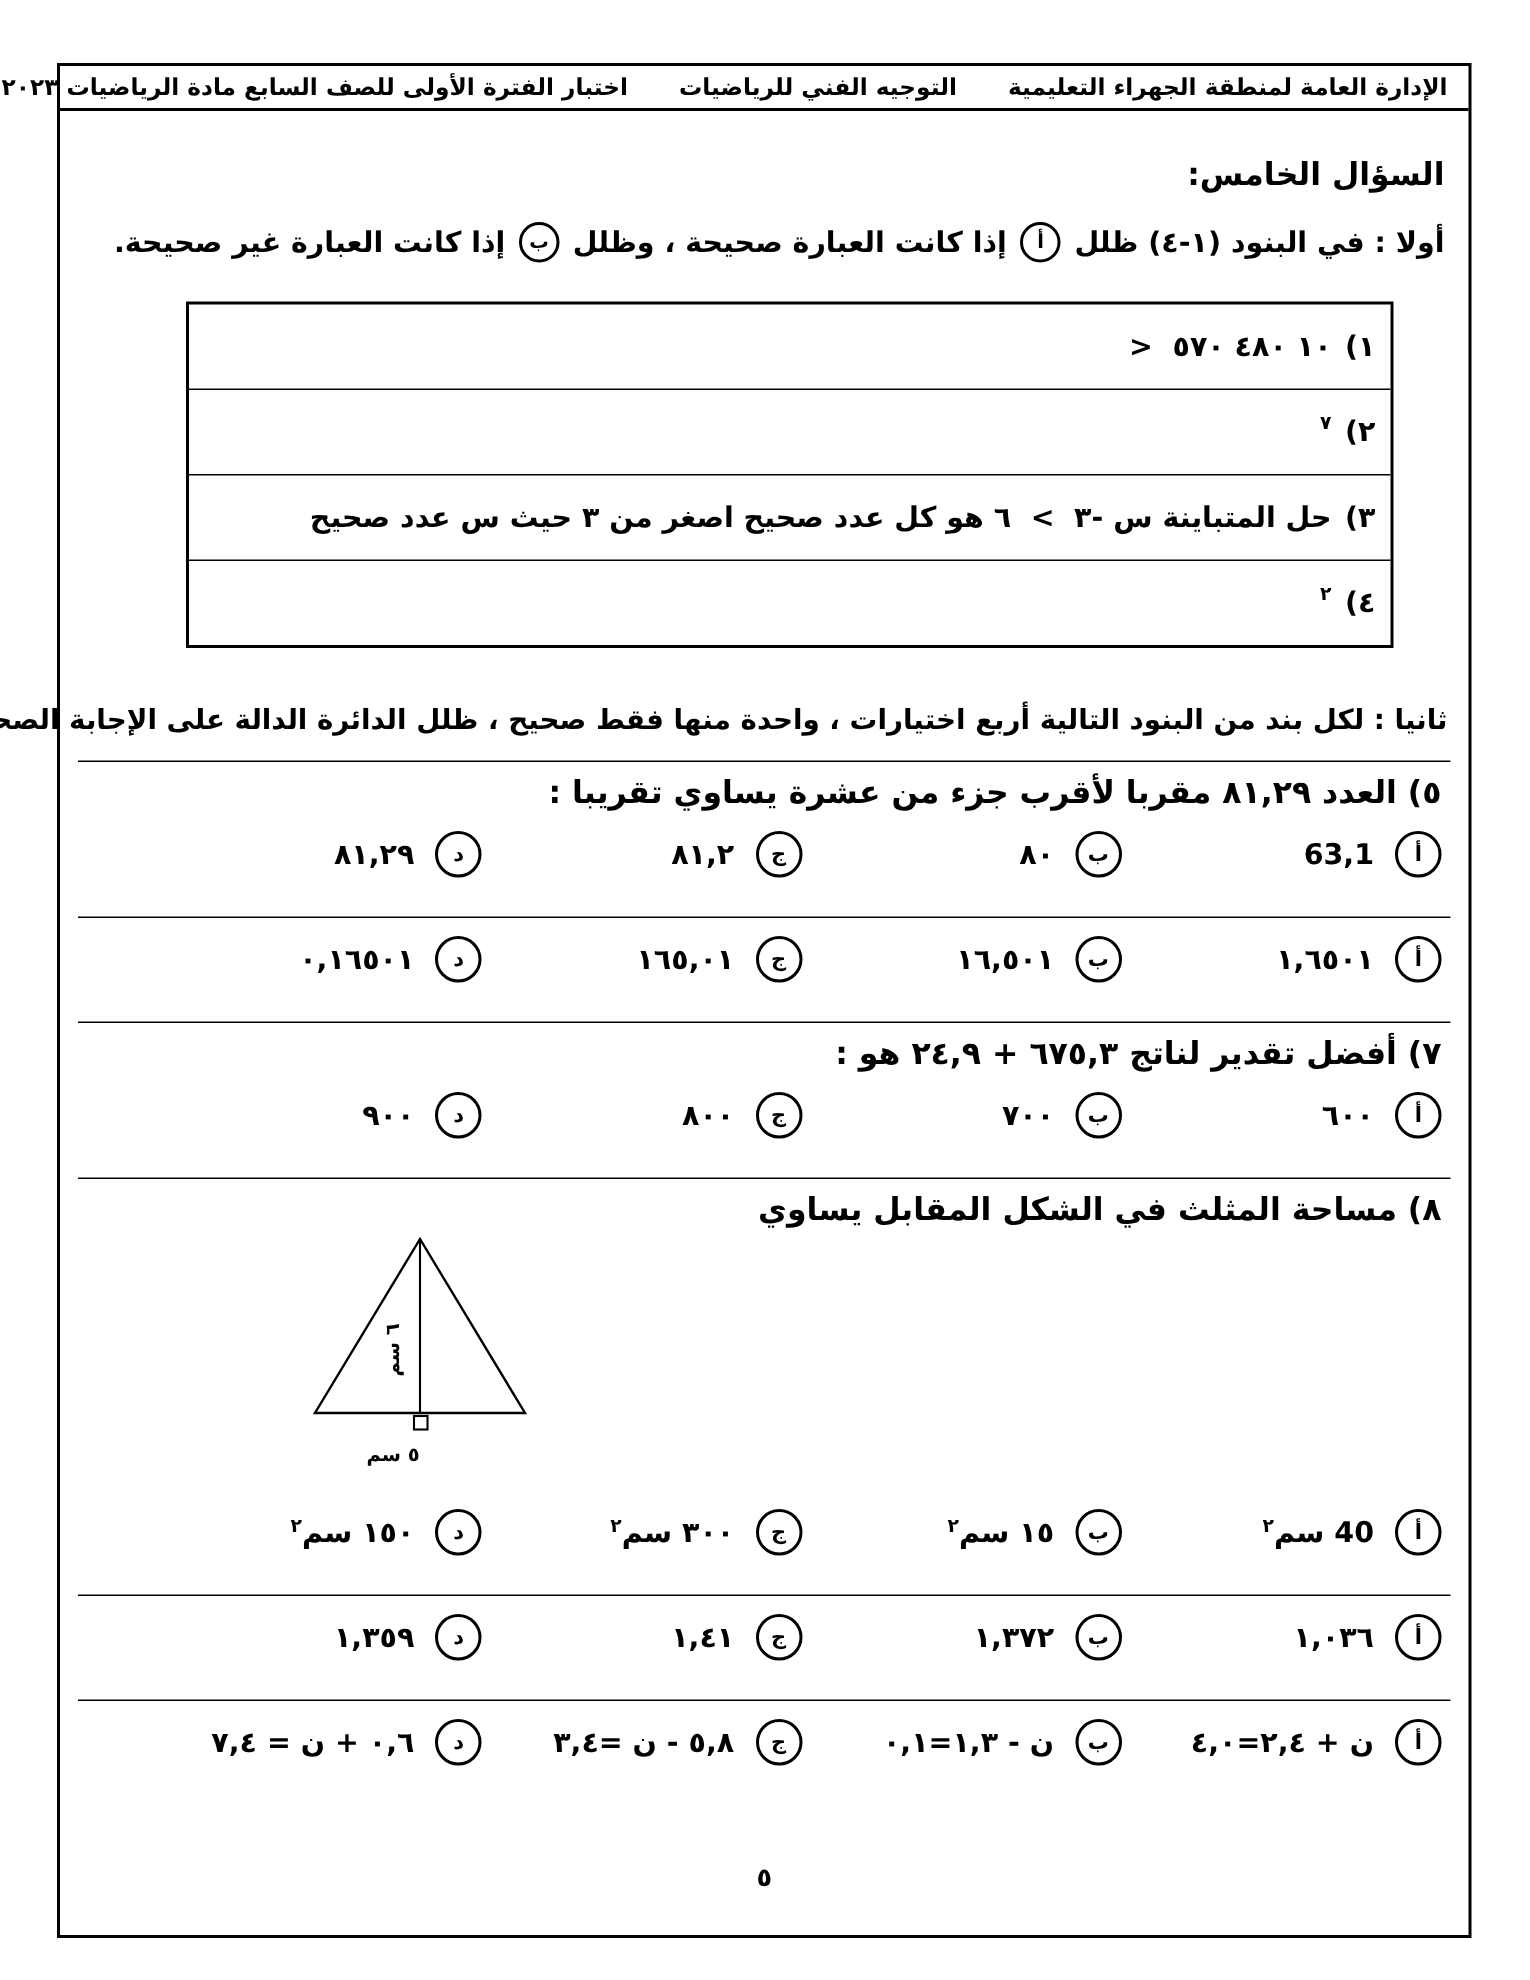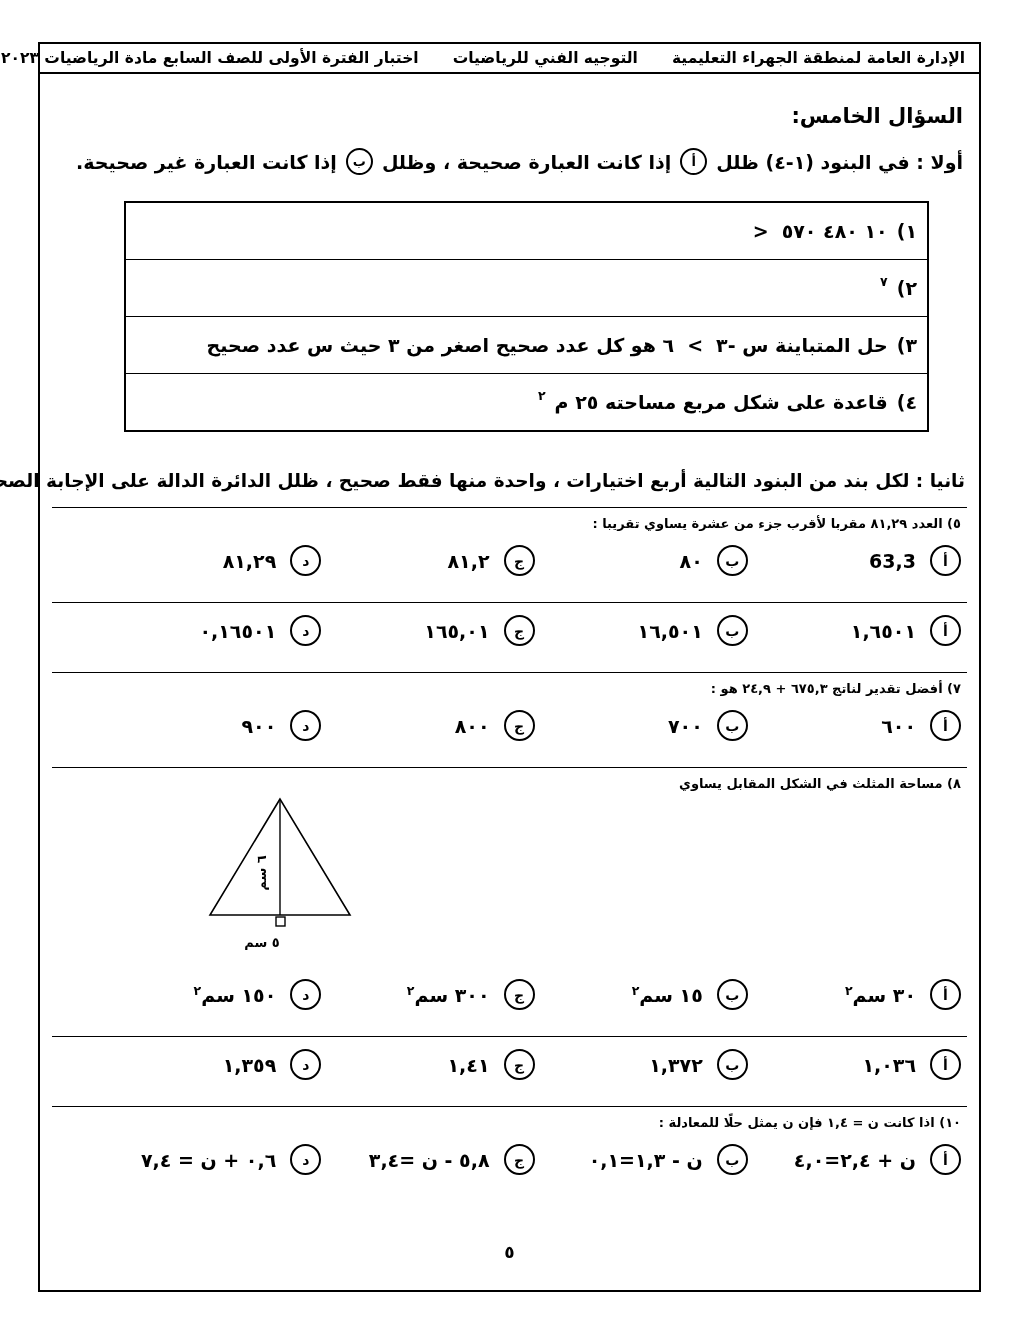--- a/index.html
+++ b/index.html
@@ -26,21 +26,21 @@
   .tf-table{margin:26px 38px 0 72px;border:2.5px solid #000;}
   .tf-row{
     height:56px;display:flex;align-items:center;gap:9px;
     padding:0 10px;font-size:19px;border-bottom:1.8px solid #000;white-space:nowrap;
   }
   .tf-row:last-child{border-bottom:none;}
   .sup{font-size:12.5px;position:relative;top:-7px;}
   .sign{padding:0 4px;}
   .intro2{font-size:18.5px;margin:38px 2px 0 0;white-space:nowrap;}
   .item{border-top:1.8px solid #000;margin-top:16px;padding:0 0 8px 0;}
-  .q-line{font-size:13px;padding:8px 6px 2px;}
+  .q-line{font-size:21px;padding:8px 6px 2px;}
   .choices{display:flex;align-items:center;margin:12px 6px 2px 56px;}
   .choice{flex:1;display:flex;align-items:center;justify-content:flex-start;gap:14px;}
   .circ{
     width:27px;height:27px;border:2px solid #000;border-radius:50%;
     display:flex;align-items:center;justify-content:center;font-size:14px;flex:none;cursor:pointer;
   }
   .val{font-size:19px;white-space:nowrap;text-align:right;}
   .fig{width:175px;margin:2px 600px 0 0;}
   .fig-svg text{font-family:"DejaVu Sans",sans-serif;font-weight:700;direction:rtl;}
   .pageno{position:absolute;bottom:28px;left:0;right:0;text-align:center;font-size:17px;}
@@ -79,33 +79,32 @@
         <span class="sup">٧</span>
       </div>
       <div class="tf-row">
         <span>٣)</span>
         <span>حل المتباينة  س -٣</span>
         <span class="sign" dir="ltr">&lt;</span>
         <span>٦  هو كل عدد صحيح اصغر من ٣ حيث س عدد صحيح</span>
       </div>
       <div class="tf-row">
         <span>٤)</span>
-        <span>قاعدة على شكل مربع مساحته  ٢٥ م</span>
         <span class="sup">٢</span>
       </div>
     </div>
 
     <div class="intro2">ثانيا : لكل بند من البنود التالية أربع اختيارات ، واحدة منها فقط صحيح ، ظلل الدائرة الدالة على الإجابة الصحيحة:</div>
 
     <div class="item">
       <div class="q-line">٥) العدد ٨١,٢٩ مقربا لأقرب جزء من عشرة يساوي تقريبا :</div>
       <div class="choices">
         <div class="choice">
           <span class="circ">أ</span>
-          <span class="val">63,3</span>
+          <span class="val">63,1</span>
         </div>
         <div class="choice">
           <span class="circ">ب</span>
           <span class="val">٨٠</span>
         </div>
         <div class="choice">
           <span class="circ">ج</span>
           <span class="val">٨١,٢</span>
         </div>
         <div class="choice">
@@ -165,21 +164,21 @@
           <polygon points="88,4 18,120 158,120" fill="none" stroke="#000" stroke-width="1.6"></polygon>
           <line x1="88" y1="4" x2="88" y2="120" stroke="#000" stroke-width="1.4"></line>
           <rect x="84" y="122" width="9" height="9" fill="none" stroke="#000" stroke-width="1.4"></rect>
           <text x="74" y="78" transform="rotate(-90 74 78)" font-size="13" text-anchor="middle">٦ سم</text>
           <text x="70" y="152" font-size="13" text-anchor="middle">٥ سم</text>
         </svg>
       </div>
       <div class="choices">
         <div class="choice">
           <span class="circ">أ</span>
-          <span class="val"><span>٣٠ سم</span><span class="sup">٢</span></span>
+          <span class="val"><span>40 سم</span><span class="sup">٢</span></span>
         </div>
         <div class="choice">
           <span class="circ">ب</span>
           <span class="val"><span>١٥ سم</span><span class="sup">٢</span></span>
         </div>
         <div class="choice">
           <span class="circ">ج</span>
           <span class="val"><span>٣٠٠ سم</span><span class="sup">٢</span></span>
         </div>
         <div class="choice">
@@ -204,21 +203,20 @@
           <span class="val">١,٤١</span>
         </div>
         <div class="choice">
           <span class="circ">د</span>
           <span class="val">١,٣٥٩</span>
         </div>
       </div>
     </div>
 
     <div class="item">
-      <div class="q-line">١٠) اذا كانت ن = ١,٤ فإن ن يمثل حلًا للمعادلة :</div>
       <div class="choices">
         <div class="choice">
           <span class="circ">أ</span>
           <span class="val">ن + ٢,٤=٤,٠</span>
         </div>
         <div class="choice">
           <span class="circ">ب</span>
           <span class="val">ن - ١,٣=٠,١</span>
         </div>
         <div class="choice">

